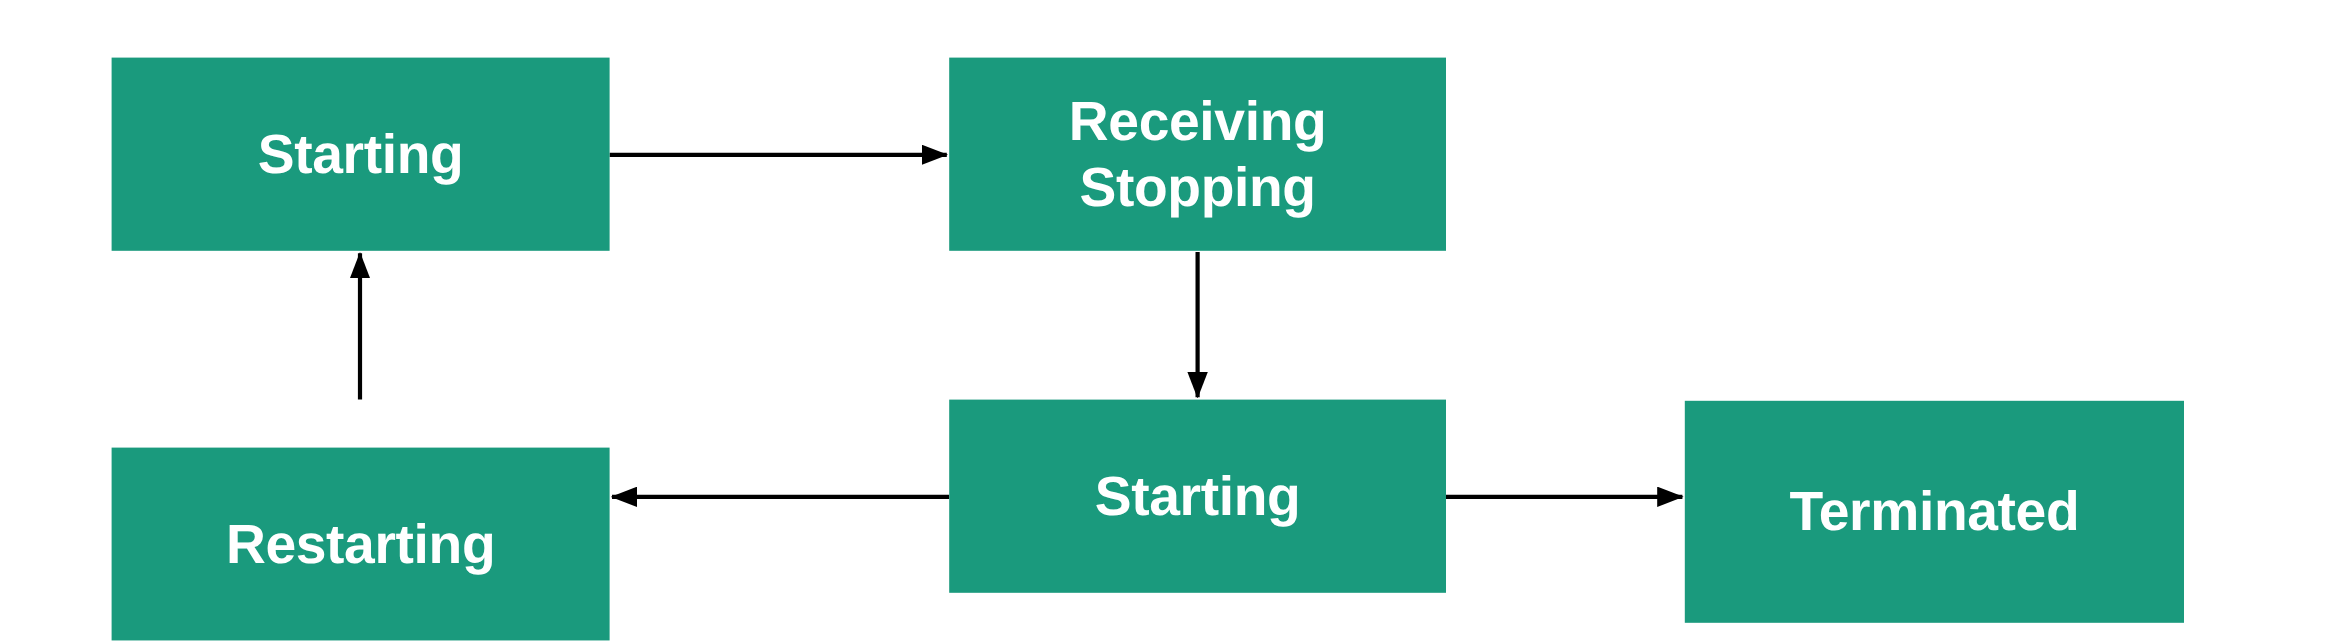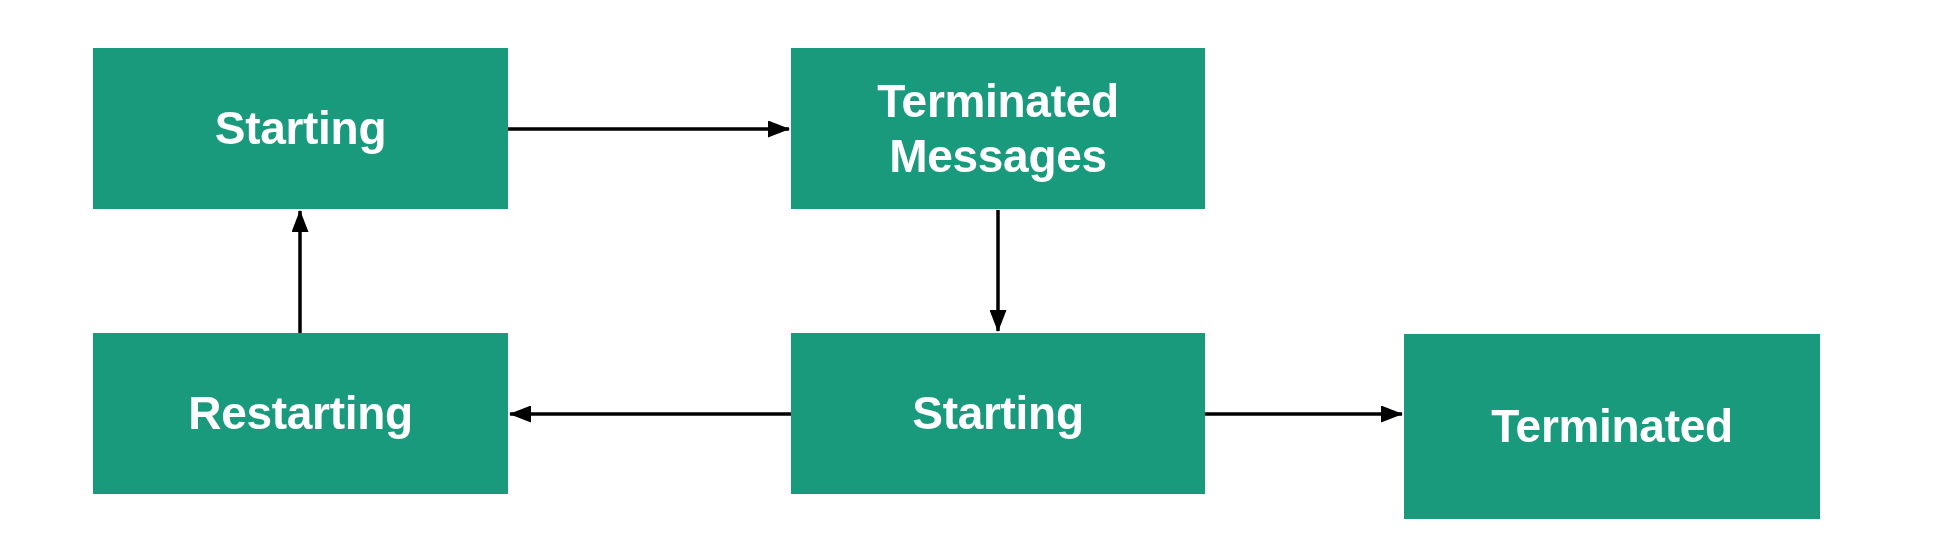--- a/index.html
+++ b/index.html
@@ -65,24 +65,24 @@
     <line class="edge" x1="791" y1="414" x2="510" y2="414" marker-end="url(#arrowhead)" stroke="#000000"></line>
     <line class="edge" x1="300" y1="333" x2="300" y2="211" marker-end="url(#arrowhead)" stroke="#000000"></line>
     <line class="edge" x1="1205" y1="414" x2="1402" y2="414" marker-end="url(#arrowhead)" stroke="#000000"></line>
   </svg>
 
   <div class="node" id="node-starting" style="background: rgb(26, 154, 125); color: rgb(255, 255, 255);">
     <span>Starting</span>
   </div>
 
   <div class="node" id="node-receiving-messages" style="background: rgb(26, 154, 125); color: rgb(255, 255, 255);">
-    <span>Terminated Messages</span>
+    <span>Receiving Stopping</span>
   </div>
 
-  <div class="node" id="node-restarting" style="background: rgb(26, 154, 125); color: rgb(255, 255, 255);">
+  <div class="node" id="node-restarting" style="background: rgb(26, 154, 125); color: rgb(255, 255, 255); margin-top: 40px;">
     <span>Restarting</span>
   </div>
 
   <div class="node" id="node-stopping" style="background: rgb(26, 154, 125); color: rgb(255, 255, 255);">
     <span>Starting</span>
   </div>
 
   <div class="node" id="node-terminated" style="background: rgb(26, 154, 125); color: rgb(255, 255, 255);">
     <span>Terminated</span>
   </div>

